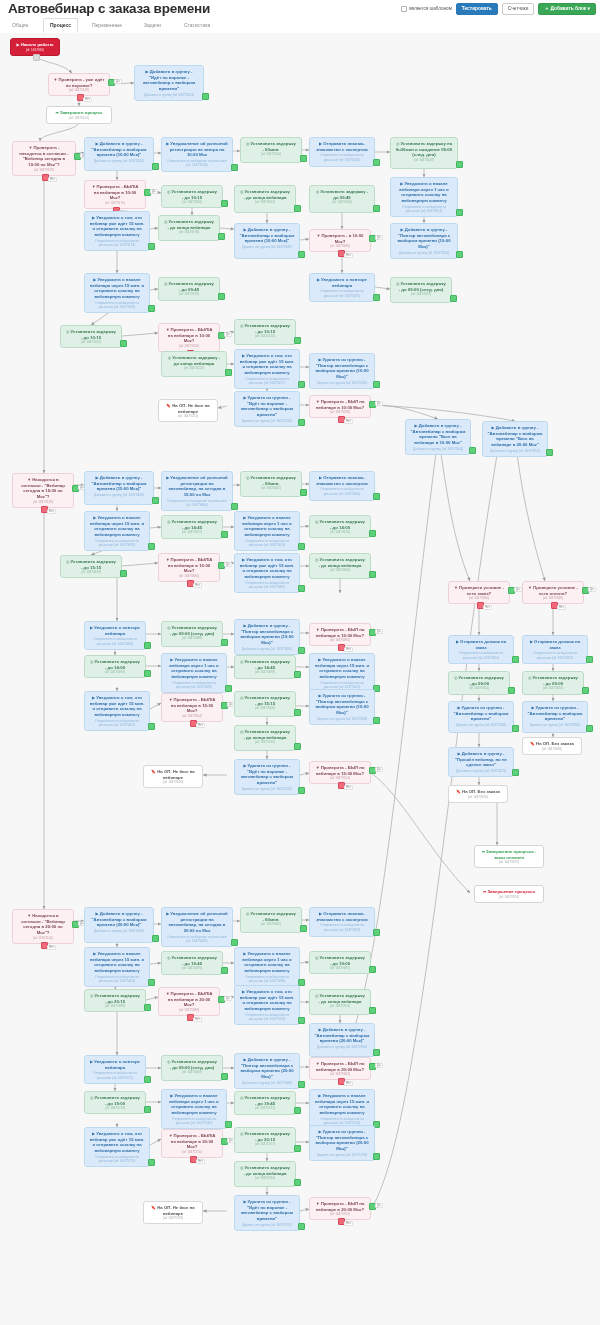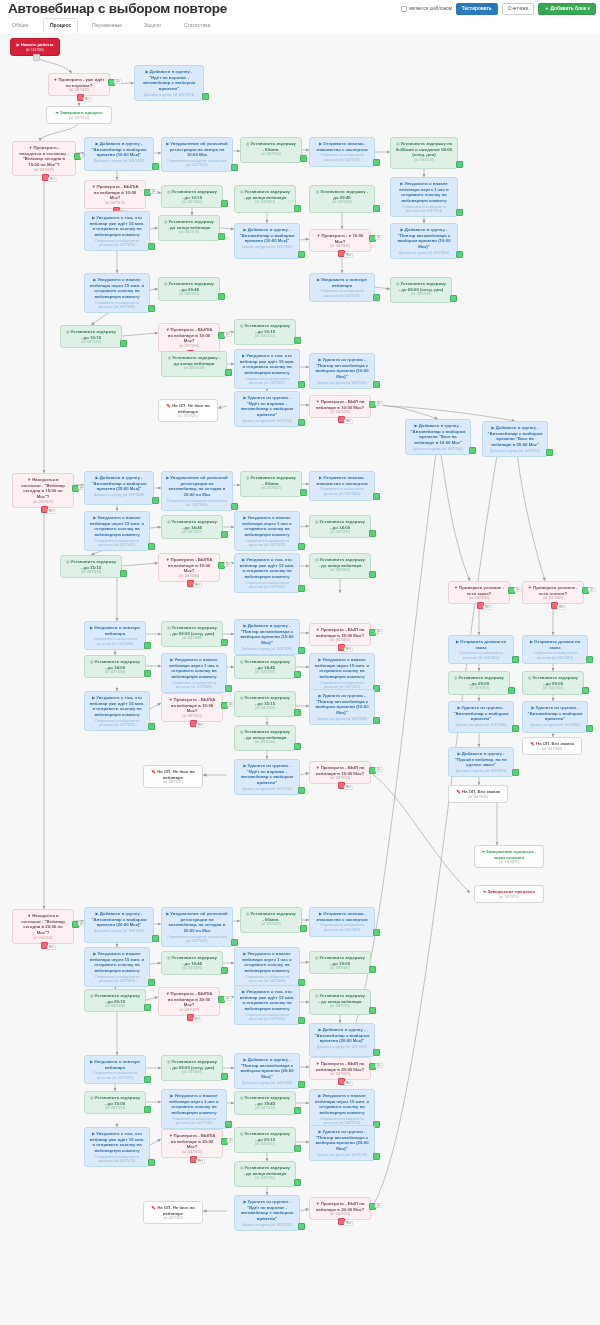--- a/index.html
+++ b/index.html
@@ -95,21 +95,21 @@
     position:absolute;font-size:2.9px;color:#888;background:#fff;border:1px solid #e0e0e0;
     border-radius:1px;padding:0 1px;line-height:1.2;white-space:nowrap;
   }
 </style>
 </head>
 <body>
 
 <div id="app">
 
   <div class="topbar">
-    <div class="page-title">Автовебинар с выбором повторе</div>
+    <div class="page-title">Автовебинар с заказа времени</div>
     <div class="top-actions">
       <label class="tpl-check">
         <span class="box"></span>
         <span>является шаблоном</span>
       </label>
       <button class="btn btn-primary">Тестировать</button>
       <button class="btn btn-default">Счетчики</button>
       <button class="btn btn-success">＋ Добавить блок ▾</button>
     </div>
   </div>

